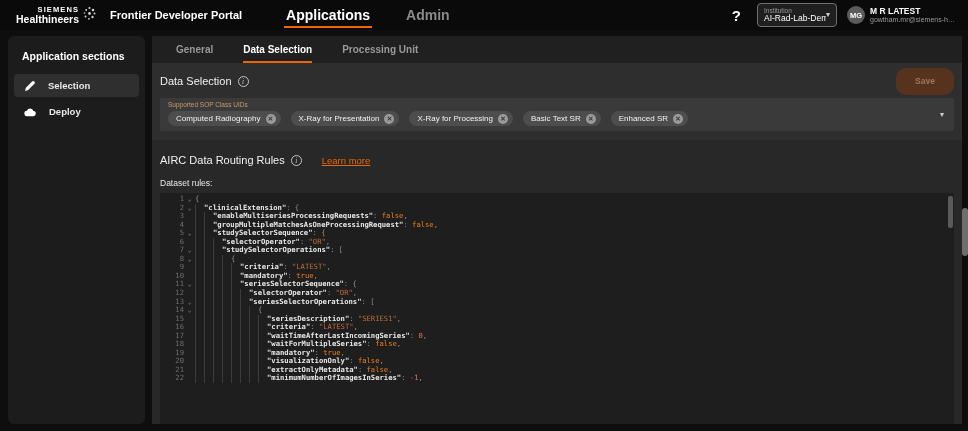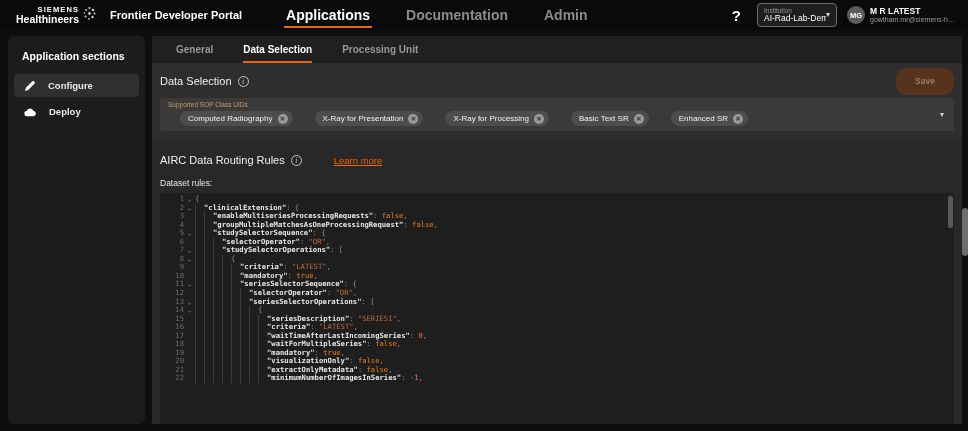--- a/index.html
+++ b/index.html
@@ -52,29 +52,29 @@
   .sec-head { display:flex; align-items:center; gap:6px; height:22px; margin-bottom:6px; }
   .sec-title { color:#f0f0f0; font-size:11px; font-weight:normal; }
   .info { width:11px; height:11px; border:1px solid #c4c4c4; border-radius:50%; color:#c4c4c4; font-size:7.5px;
           display:inline-flex; align-items:center; justify-content:center; font-family:"Liberation Serif", serif; font-style:italic; }
   .save-btn { margin-left:auto; width:58px; height:27px; border:none; border-radius:10px; background:#57331d;
               color:#9b7a61; font-size:8.5px; font-weight:bold; font-family:inherit; cursor:not-allowed; }
   .sop { background:#3a3a3a; border-radius:2px; padding:3px 8px 5px 8px; position:relative; }
   .sop-label { color:#c99a6e; font-size:6.5px; margin-bottom:3px; }
   .chips { display:flex; align-items:center; gap:10px; }
   .chip { display:flex; align-items:center; gap:5px; background:#4d4d4d; border-radius:8.5px; height:15px;
-          padding:0 5px 0 8px; color:#f2f2f2; font-size:8px; white-space:nowrap; cursor:default;margin-left:12px; }
+          padding:0 5px 0 8px; color:#f2f2f2; font-size:8px; white-space:nowrap; cursor:default; }
   .chip-x { width:10px; height:10px; border-radius:50%; background:#9a9a9a; color:#3a3a3a; font-size:6.5px;
             line-height:10px; text-align:center; font-weight:bold; cursor:pointer; }
   .sop-caret { position:absolute; right:10px; top:13px; cursor:pointer; }
 
   .airc { background:#282828; padding:10px 8px 0 8px; flex:1; display:flex; flex-direction:column; min-height:0; }
   .airc-head { display:flex; align-items:center; gap:6px; margin:4px 0 10px 0; }
   .airc-title { color:#f0f0f0; font-size:11px; font-weight:normal; }
-  .learn { color:#ec6602; font-size:9.5px; text-decoration:underline; margin-left:26px; cursor:pointer; }
+  .learn { color:#ec6602; font-size:9.5px; text-decoration:underline; margin-left:14px; cursor:pointer; }
   .tmpl-label { color:#e8e8e8; font-size:8.5px; margin-bottom:6px; }
   .tmpl-row { display:flex; gap:10px; margin-bottom:10px; }
   .tmpl-btn { width:91px; height:16px; border:none; border-radius:8px; background:#4a4a4a; color:#fff;
               font-size:8.5px; font-weight:bold; font-family:inherit; cursor:pointer; }
   .tmpl-btn.active { background:#e65c0c; }
   .rules-label { color:#e8e8e8; font-size:8.5px; margin:2px 0 5px 0; }
 
   .editor { background:#1e1e1e; flex:1; position:relative; overflow:hidden;
             font-family:"DejaVu Sans Mono", monospace; padding-top:2px; }
   .code-line { display:flex; height:8.55px; font-size:7.2px; line-height:8.55px; white-space:pre; }
@@ -112,21 +112,20 @@
           <circle cx="1.5" cy="7" r="0.8"></circle>
             <circle cx="3.2" cy="4" r="0.9"></circle>
             <circle cx="6.5" cy="7.5" r="1.4"></circle>
         </g>
       </svg>
     </span>
   </div>
   <div class="brand">Frontier Developer Portal</div>
   <div class="nav">
     <span class="nav-item active">Applications</span>
-    <span class="nav-item">Documentation</span>
     <span class="nav-item">Admin</span>
   </div>
   <div class="hspacer"></div>
   <span class="help">?</span>
   <div class="inst">
     <div class="inst-col">
       <span class="inst-label">Institution</span>
       <span class="inst-value">AI-Rad-Lab-Demo</span>
     </div>
     <span class="caret">▾</span>
@@ -141,21 +140,21 @@
 <div class="body">
 
   <div class="sidebar">
     <div class="sb-title">Application sections</div>
     <div class="sb-item active">
       <span class="sb-icon">
         <svg width="12" height="12" viewBox="0 0 12 12">
             <path fill="#fff" d="M1 11l.9-3.2L8.6 1l2.3 2.3-6.7 6.8L1 11zm8.9-7.5l-1.4-1.4.9-.9c.2-.2.5-.2.7 0l.7.7c.2.2.2.5 0 .7l-.9.9z"></path>
           </svg>
       </span>
-      <span class="sb-label">Configure</span>
+      <span class="sb-label">Selection</span>
     </div>
     <div class="sb-item">
       <span class="sb-icon">
         <svg width="13" height="12" viewBox="0 0 13 10">
             <path fill="#fff" d="M3.2 9.2a2.7 2.7 0 01-.3-5.4A3.4 3.4 0 019.4 4a2.6 2.6 0 01-.4 5.2H3.2z"></path>
           </svg>
       </span>
       <span class="sb-label">Deploy</span>
     </div>
   </div>

